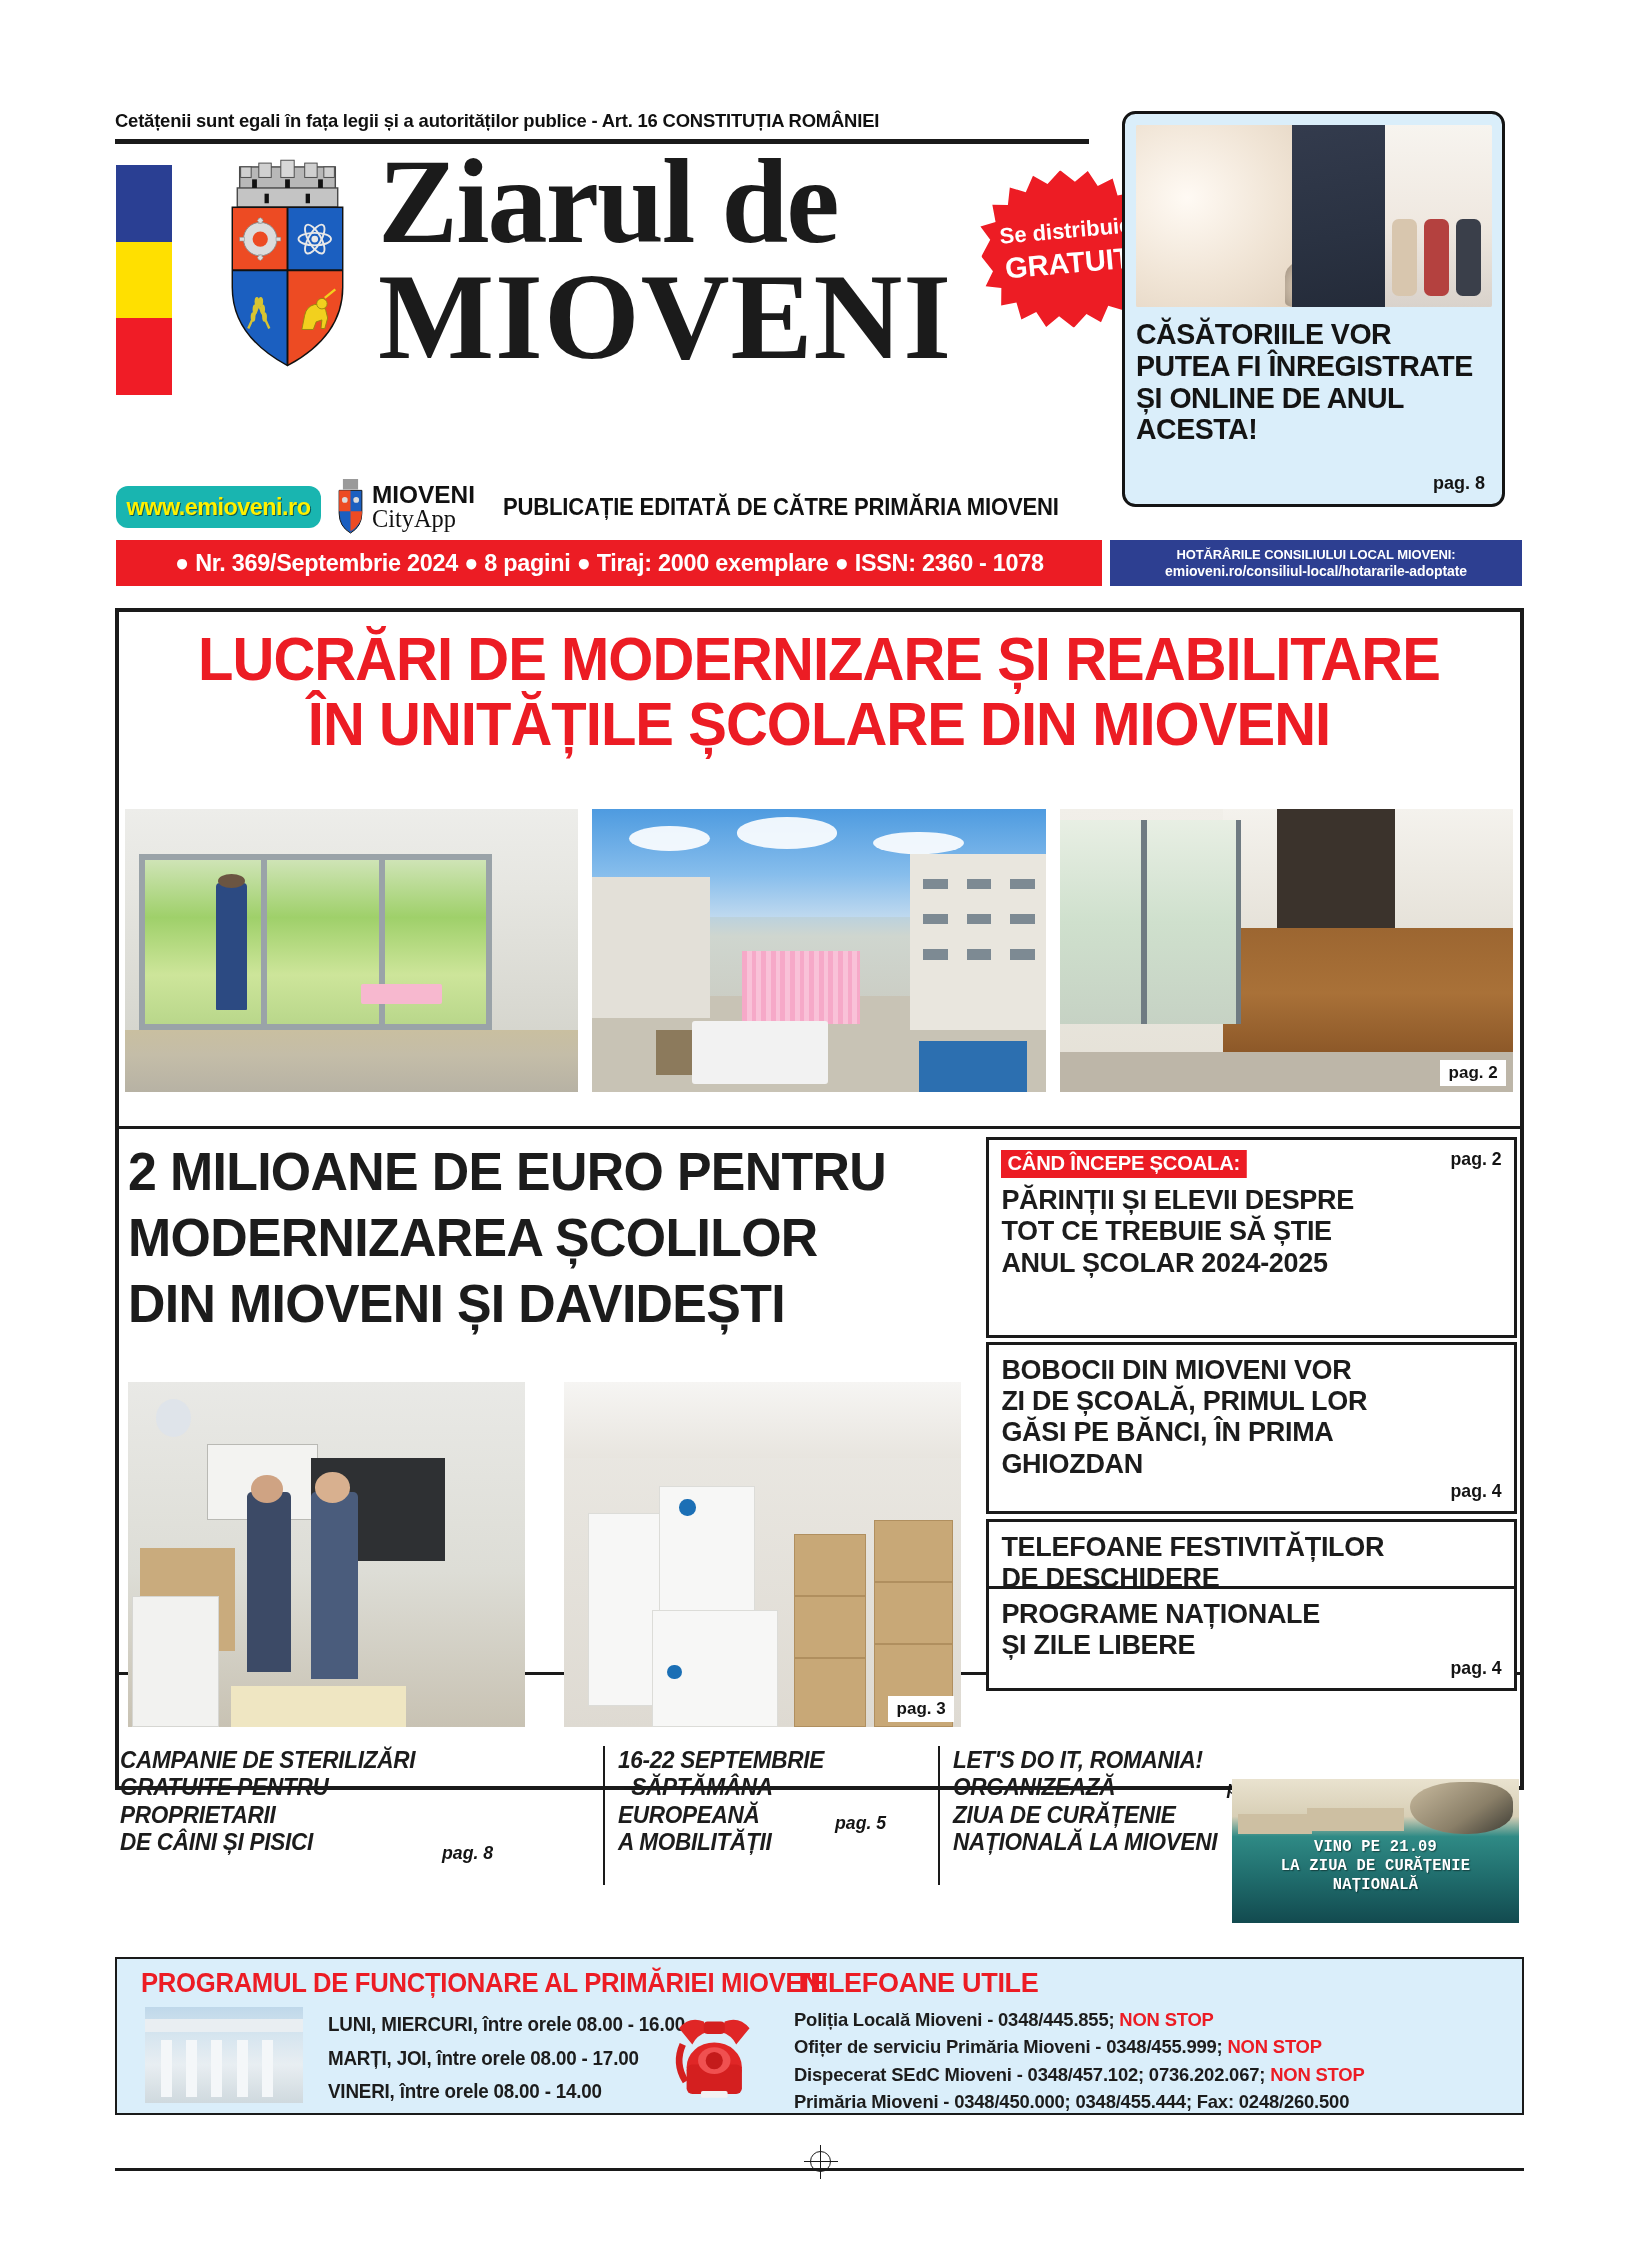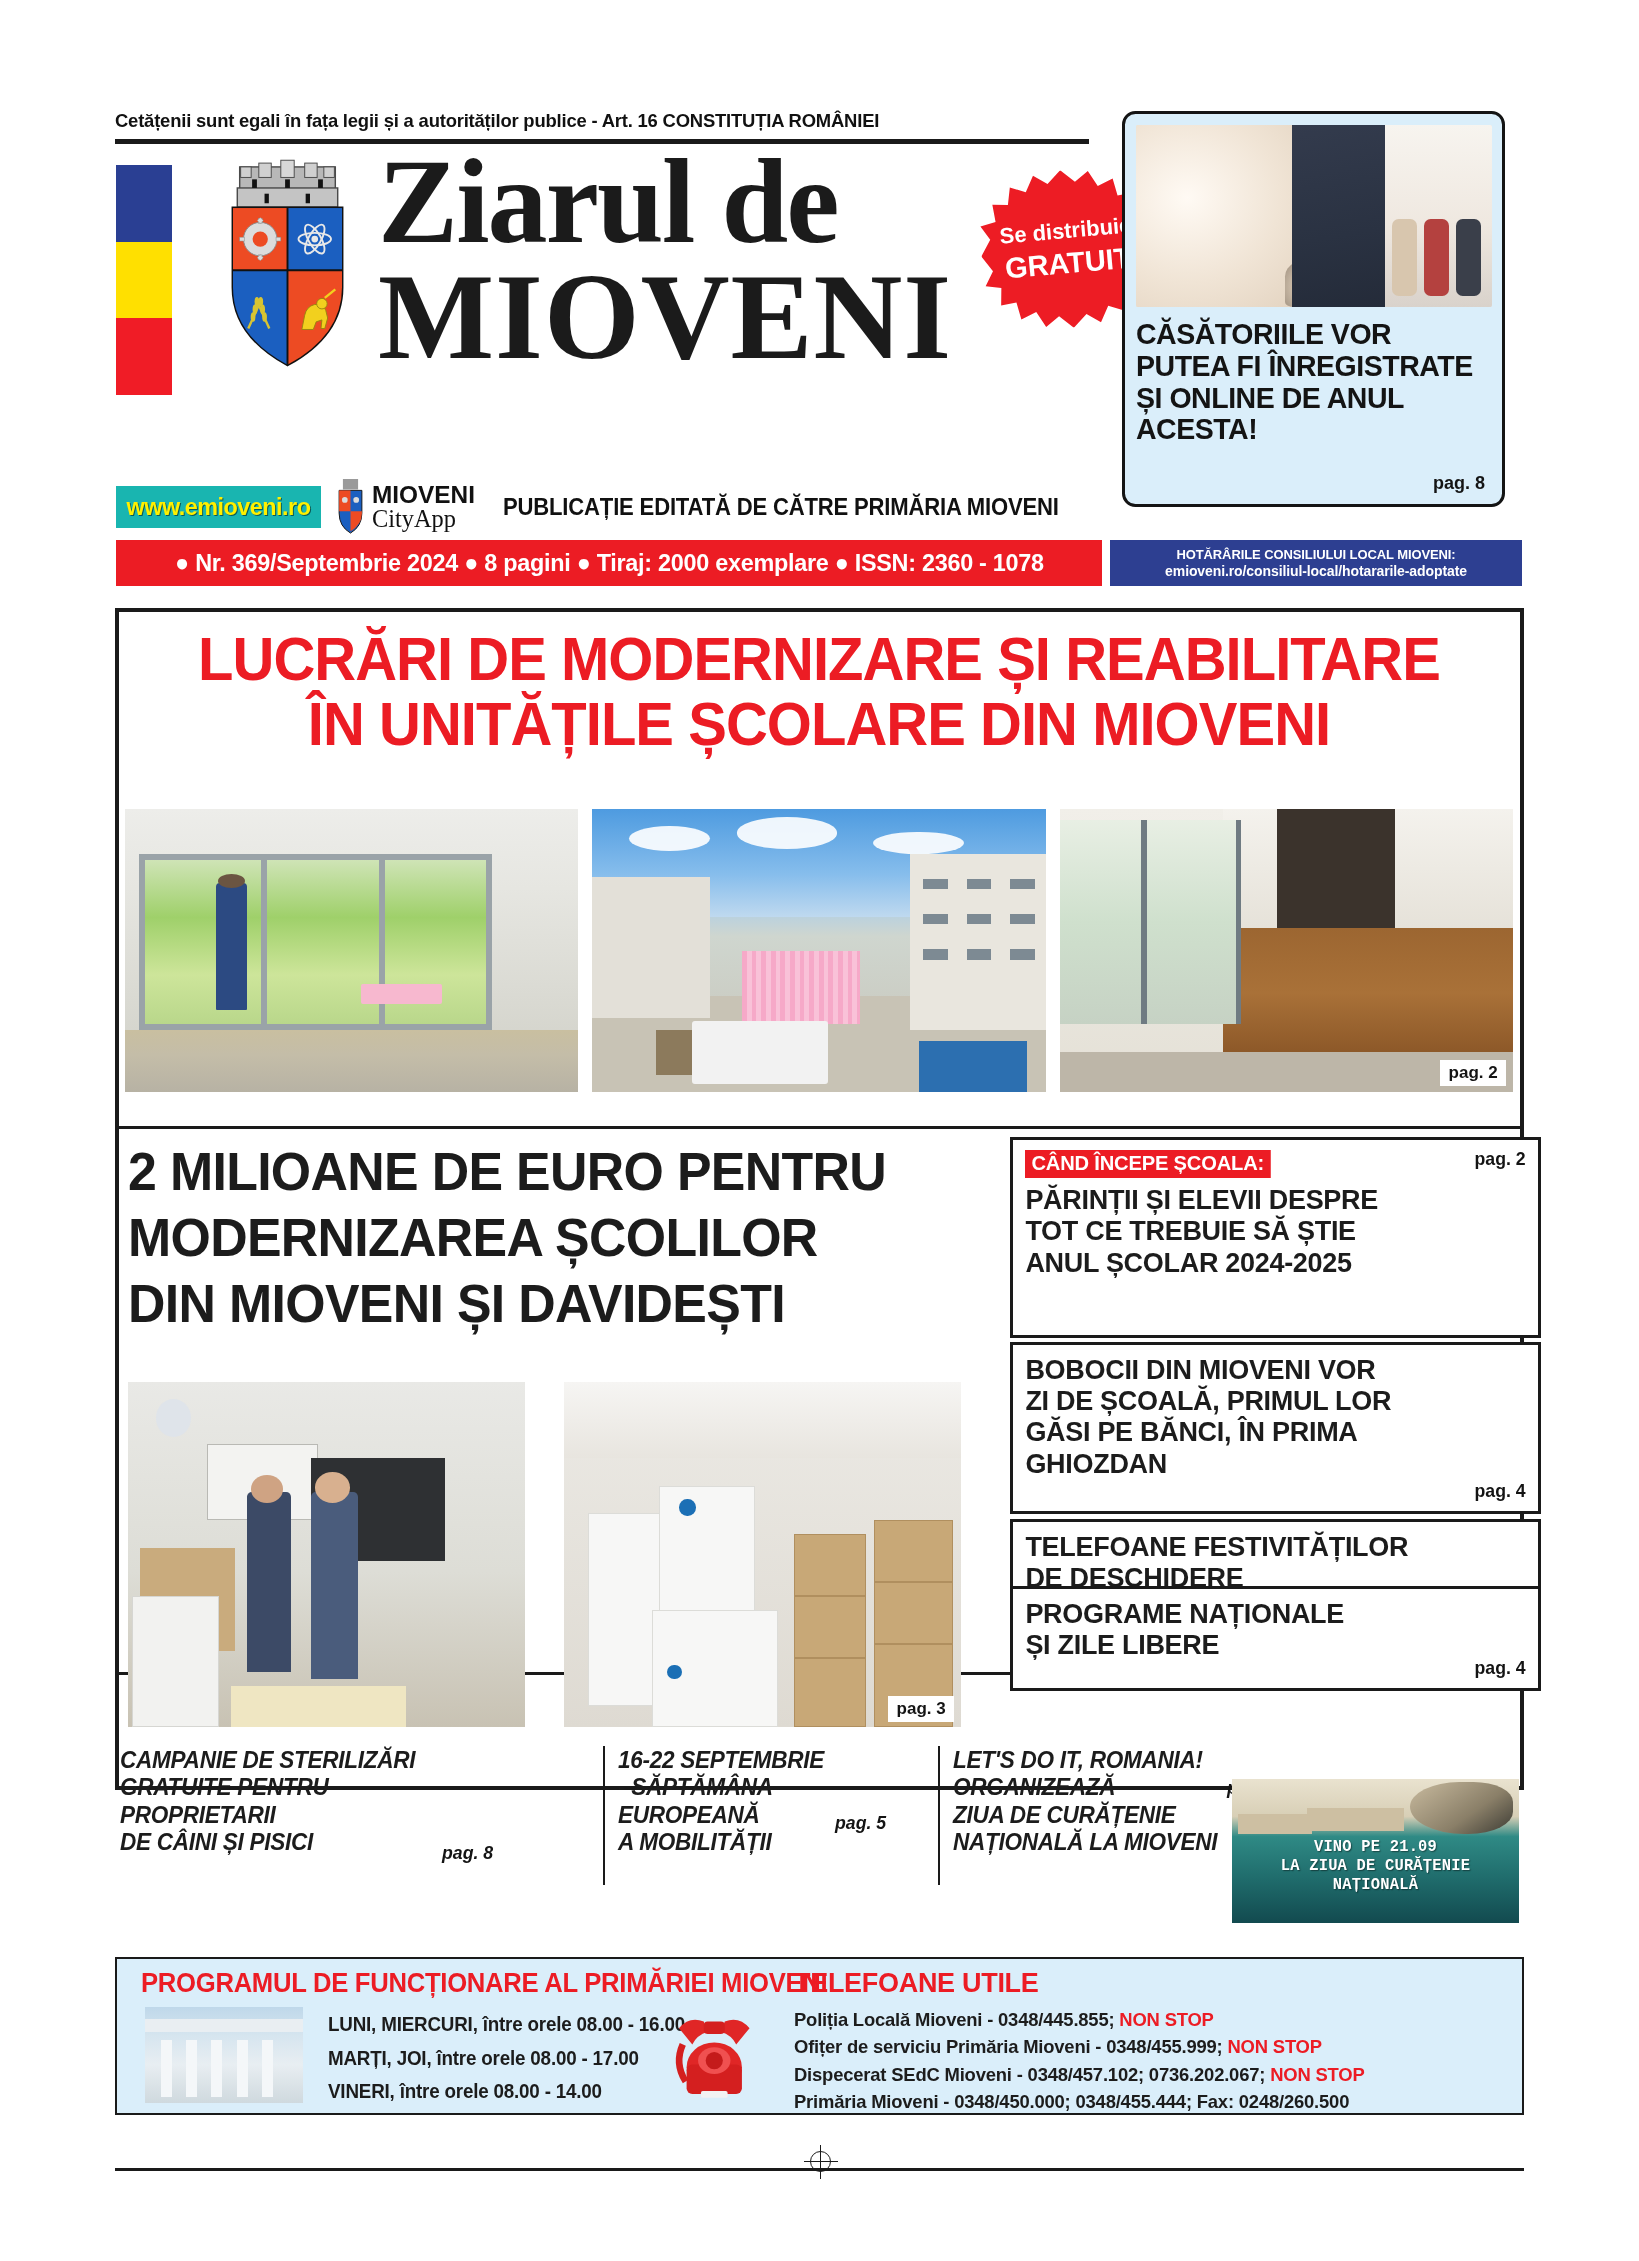--- a/index.html
+++ b/index.html
@@ -49,21 +49,21 @@
     align-items:center; justify-content:center; text-align:center;
     clip-path: polygon(50% 0%,58% 8%,66% 2%,71% 12%,80% 8%,82% 19%,91% 18%,90% 29%,99% 31%,94% 40%,100% 50%,94% 60%,99% 69%,90% 71%,91% 82%,82% 81%,80% 92%,71% 88%,66% 98%,58% 92%,50% 100%,42% 92%,34% 98%,29% 88%,20% 92%,18% 81%,9% 82%,10% 71%,1% 69%,6% 60%,0% 50%,6% 40%,1% 31%,10% 29%,9% 18%,18% 19%,20% 8%,29% 12%,34% 2%,42% 8%);
     transform: rotate(-5deg);
   }
   .burst .l1 { font-size:22px; font-weight:700; margin-bottom:3.8px;}
   .burst .l2 { font-size:29px; font-weight:700; }
 
   
   .webbar { position:absolute; left:116px; top:467px; width:986px; height:80px;
             display:flex; align-items:center; }
-  .web-badge { background:#19b5b0; padding:7.7px 10.5px; }
+  .web-badge { background:#19b5b0; padding:7.7px 10.5px;border-radius:12px; }
   .web-badge span { color:#fff000; font-size:23.4px; font-weight:700; letter-spacing:-0.5px;
                     text-shadow:1px 1px 0 #0a5b59; }
   .cityapp { display:flex; align-items:center; margin-left:16.3px; }
   .cityapp .shield { width:27px; height:56px; margin-right:7.7px; }
   .cityapp .names { line-height:1.0; }
   .cityapp .n1 { font-size:24.4px; font-weight:700; color:#111; letter-spacing:0px;}
   .cityapp .n2 { font-size:24.4px; font-weight:400; color:#111; font-family:"Liberation Serif",serif;}
   .vdiv { width:2.9px; height:58px; background:#1a1a1a; margin:0 13.4px 0 14.4px; }
   .publicatie { font-size:24px; font-weight:700; color:#111; letter-spacing:-0.2px;
                 transform: scaleX(0.92); transform-origin:left center; white-space:nowrap;}
@@ -179,21 +179,21 @@
   .p-left .desk { position:absolute; left:26%; bottom:0; width:44%; height:12%; background:#efe6c2;}
 
   .p-right { background: linear-gradient(180deg,#eceae5 0%,#dedad2 100%); margin-left: 27px; }
   .p-right .bx { position:absolute; background:#f7f7f6; border:1.4px solid #dcdcd8;}
   .p-right .cb { position:absolute; background:#c8a877; border:1.4px solid #b08f5f;}
   .p-right .hp { position:absolute; background:#1b6fb5; border-radius:50%;}
   .p-right .ceil { position:absolute; left:0; top:0; width:100%; height:22%;
                    background: linear-gradient(180deg,#f6f5f3 0%,#e8e5df 100%);}
 
   
-  .nbox { position:absolute; border:3.3px solid #1a1a1a; background:#fff;margin-left:24px; }
+  .nbox { position:absolute; border:3.3px solid #1a1a1a; background:#fff; }
   .nbox .kicker { display:inline-block; background:#ec1c24; color:#fff;
                   font-size:21px; font-weight:700; padding:1.9px 6.7px 2.9px 6.7px;
                   letter-spacing:-0.2px; transform:scaleX(0.96); transform-origin:left center;}
   .nbox .ln { font-size:27px; font-weight:700; color:#1c1c1c; line-height:1.16;
               letter-spacing:-0.3px; white-space:nowrap;}
   .nbox .pag { position:absolute; font-size:17.7px; font-weight:700; color:#141414;}
 
   
   .botrow { position:absolute; left:120px; top:1746px; width:1402px; height:139px;
             display:flex;font-style:italic; }

